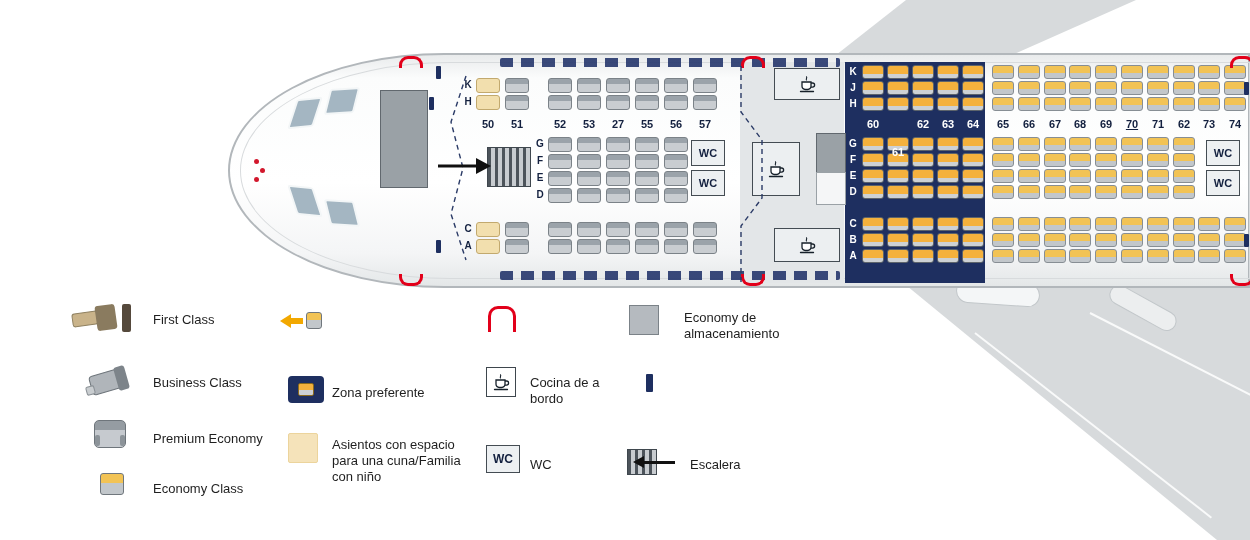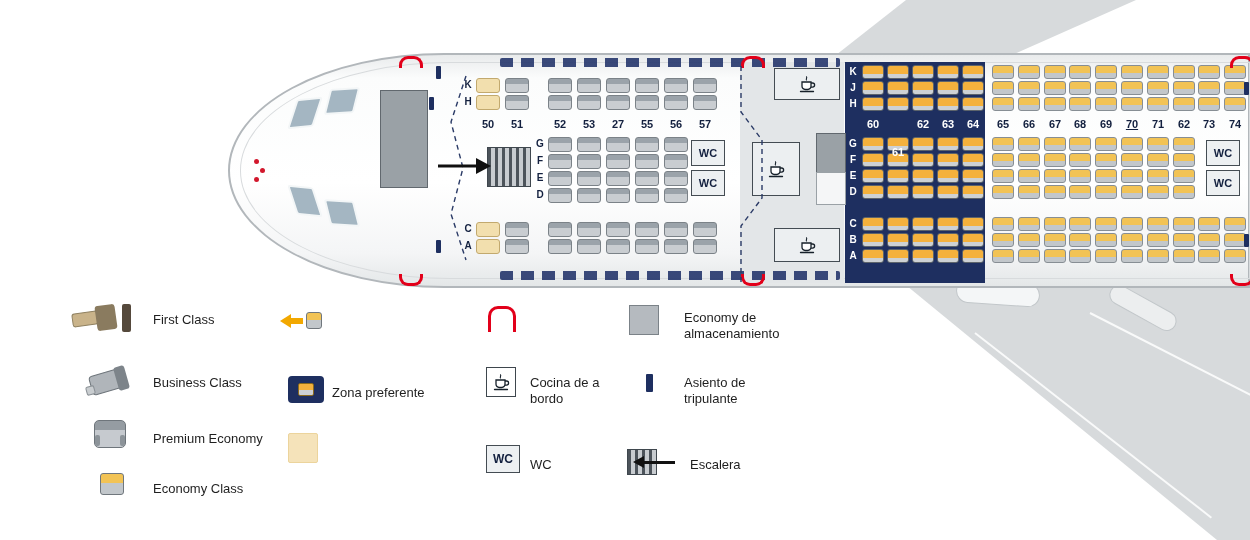--- a/index.html
+++ b/index.html
@@ -397,41 +397,41 @@
       <div class="m" style="left:10px;top:12px;width:13px;height:6px;background:#f2a800;"></div>
       <div class="m" style="left:26px;top:6px;width:16px;height:17px;background:linear-gradient(180deg,#f2c355 0 7px,#c2c7cb 7px);border:1px solid #70777d;border-radius:3px;"></div>
     </div>
 
     <div class="m" style="left:288px;top:376px;width:36px;height:27px;background:#1e2f60;border-radius:4px;">
       <div class="m" style="left:10px;top:7px;width:16px;height:13px;background:linear-gradient(180deg,#f4b13d 0 6px,#cdd1d4 6px);border:1px solid #8a6a1e;border-radius:2px;"></div>
     </div>
     <div class="m lbl" style="left:332px;top:385px;width:120px;">Zona preferente</div>
 
     <div class="m" style="left:288px;top:433px;width:30px;height:30px;background:#f5e3ba;border:1px solid #ecd49c;border-radius:2px;"></div>
+    <div class="m lbl" style="left:332px;top:437px;width:145px;">Asientos con espacio para una cuna/Familia con niño</div>
 
     <div class="m" style="left:488px;top:306px;width:28px;height:26px;border:3px solid #e2001a;border-bottom:none;border-radius:10px 10px 0 0;"></div>
 
     <div class="m cupslot" style="left:486px;top:367px;width:30px;height:30px;background:#fff;border:1.5px solid #3e464d;display:flex;align-items:center;justify-content:center;">
         <svg width="20" height="20" viewBox="0 0 20 20">
           <path d="M5 8h9v4.2a3.3 3.3 0 0 1-3.3 3.3H8.3A3.3 3.3 0 0 1 5 12.2z" fill="#fff" stroke="#16202a" stroke-width="1.3"></path>
           <path d="M14 9h1.5a2.1 2.1 0 0 1 0 4.2H14" fill="none" stroke="#16202a" stroke-width="1.3"></path>
           <path d="M3.5 17.5h13" stroke="#16202a" stroke-width="1.3" stroke-linecap="round"></path>
           <path d="M9.5 6c-.9-1.1.9-1.9 0-3.2" fill="none" stroke="#16202a" stroke-width="1.1" stroke-linecap="round"></path>
         </svg>
       </div>
     <div class="m lbl" style="left:530px;top:375px;width:80px;">Cocina de a bordo</div>
 
     <div class="m wcbox" style="left:486px;top:445px;width:34px;height:28px;font-size:12px;">WC</div>
     <div class="m lbl" style="left:530px;top:457px;width:60px;">WC</div>
 
     <div class="m" style="left:629px;top:305px;width:30px;height:30px;background:#b5babf;border:1.5px solid #7b8288;"></div>
     <div class="m lbl" style="left:684px;top:310px;width:125px;">Economy de almacenamiento</div>
 
     <div class="m" style="left:646px;top:374px;width:7px;height:18px;background:#1e2f60;border-radius:1px;"></div>
-    <div class="m lbl" style="left:684px;top:375px;width:105px;">Asiento de tripulante</div>
 
     <div class="m" style="left:627px;top:448px;width:54px;height:28px;">
       <div class="m stairs" style="left:0;top:1px;width:30px;height:26px;"></div>
       <div class="m" style="left:16px;top:13px;width:32px;height:3px;background:#111;"></div>
       <div class="m" style="left:6px;top:8px;width:0;height:0;border-top:6px solid transparent;border-bottom:6px solid transparent;border-right:11px solid #111;"></div>
     </div>
     <div class="m lbl" style="left:690px;top:457px;width:90px;">Escalera</div>
   </div>
 
 </div>

